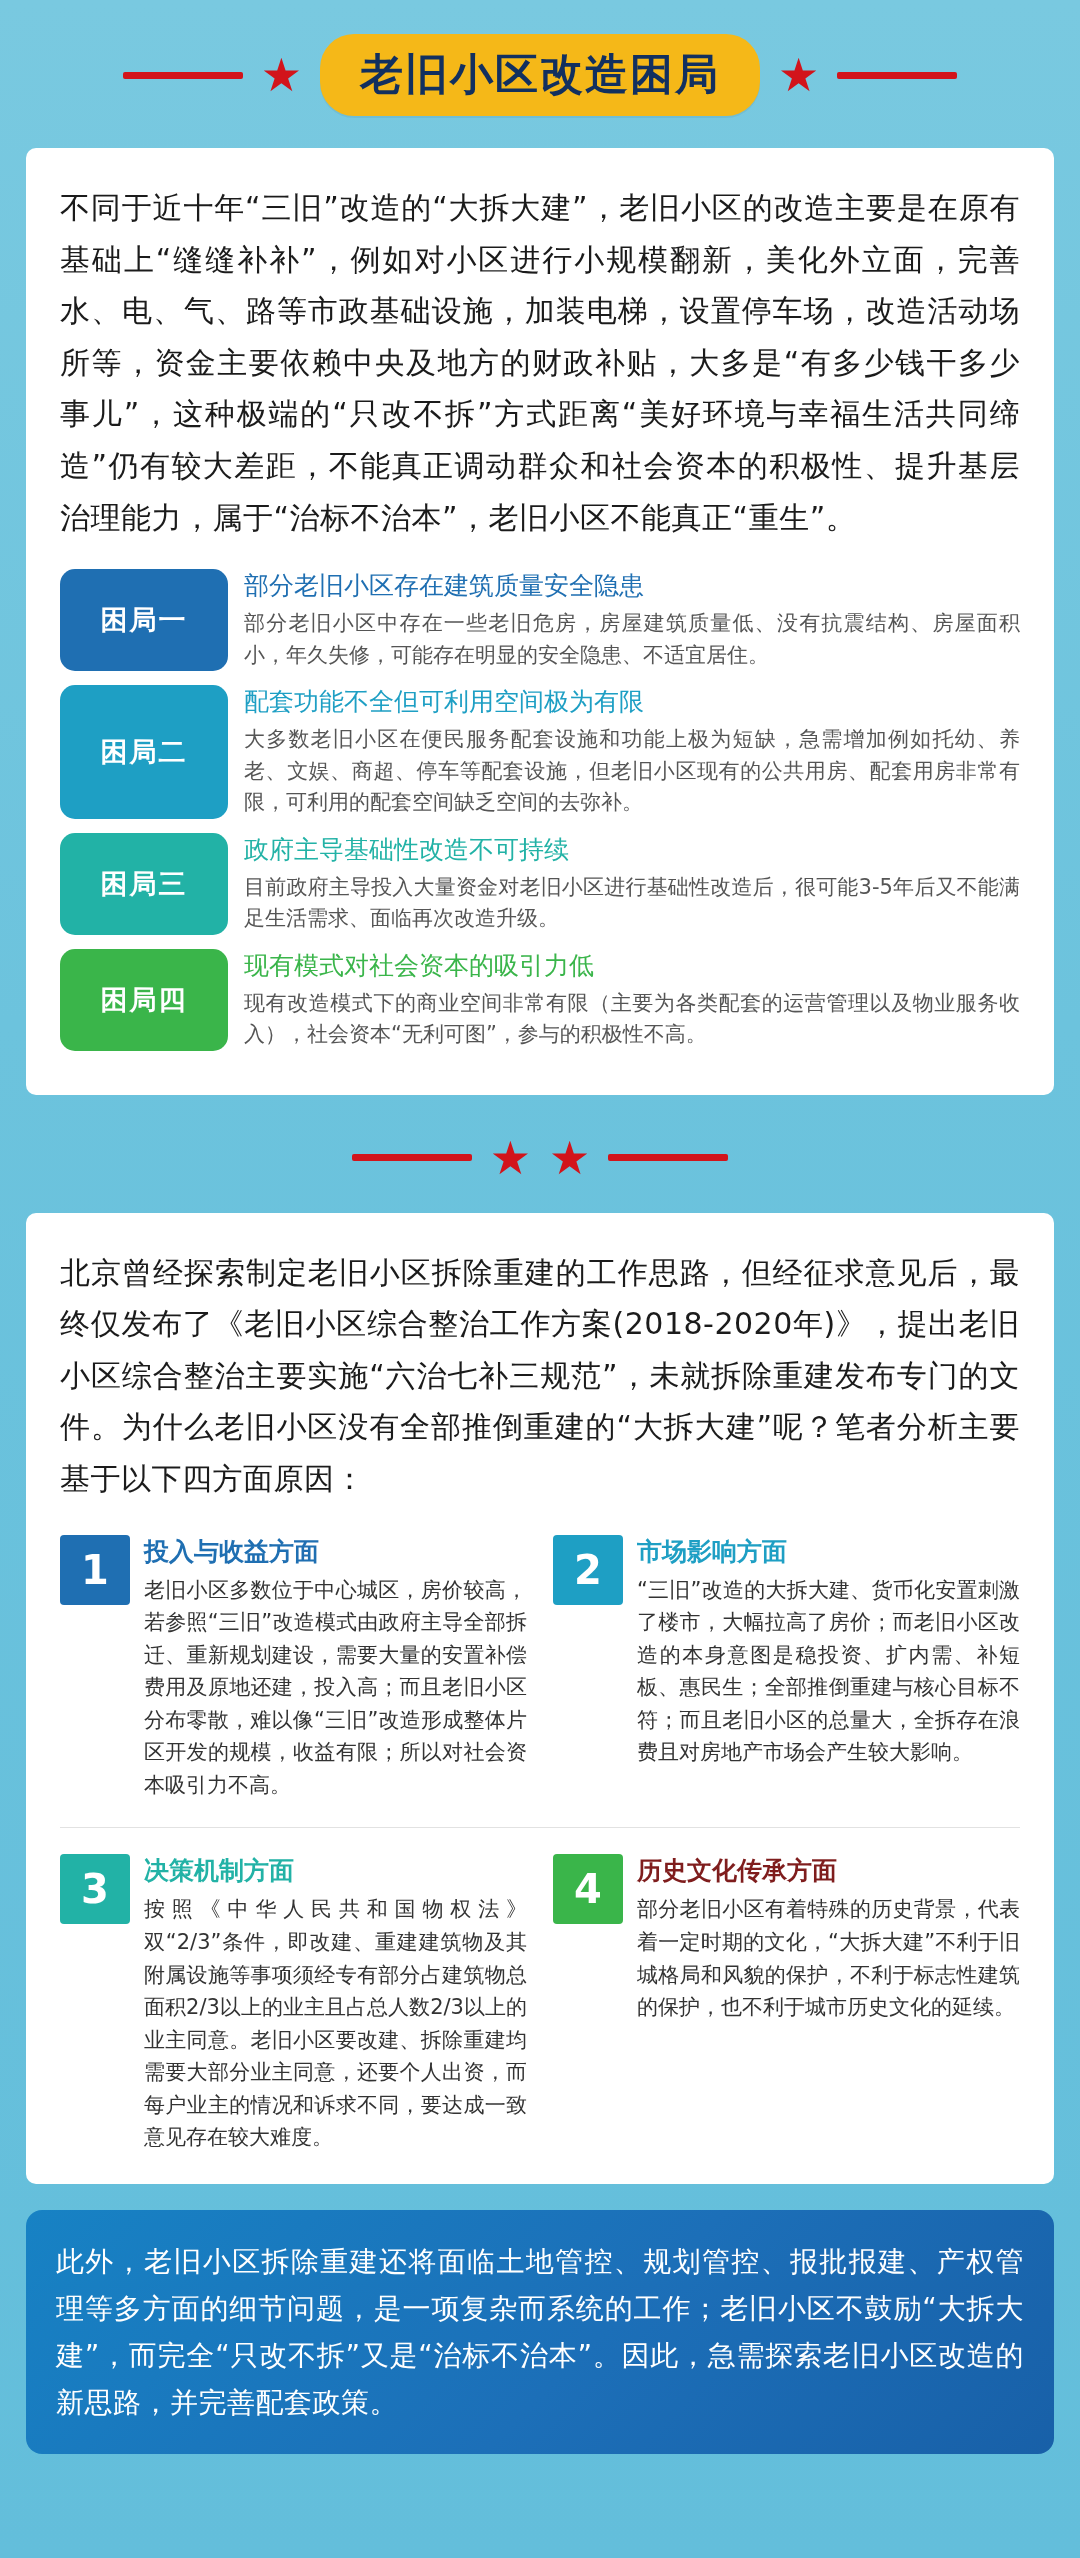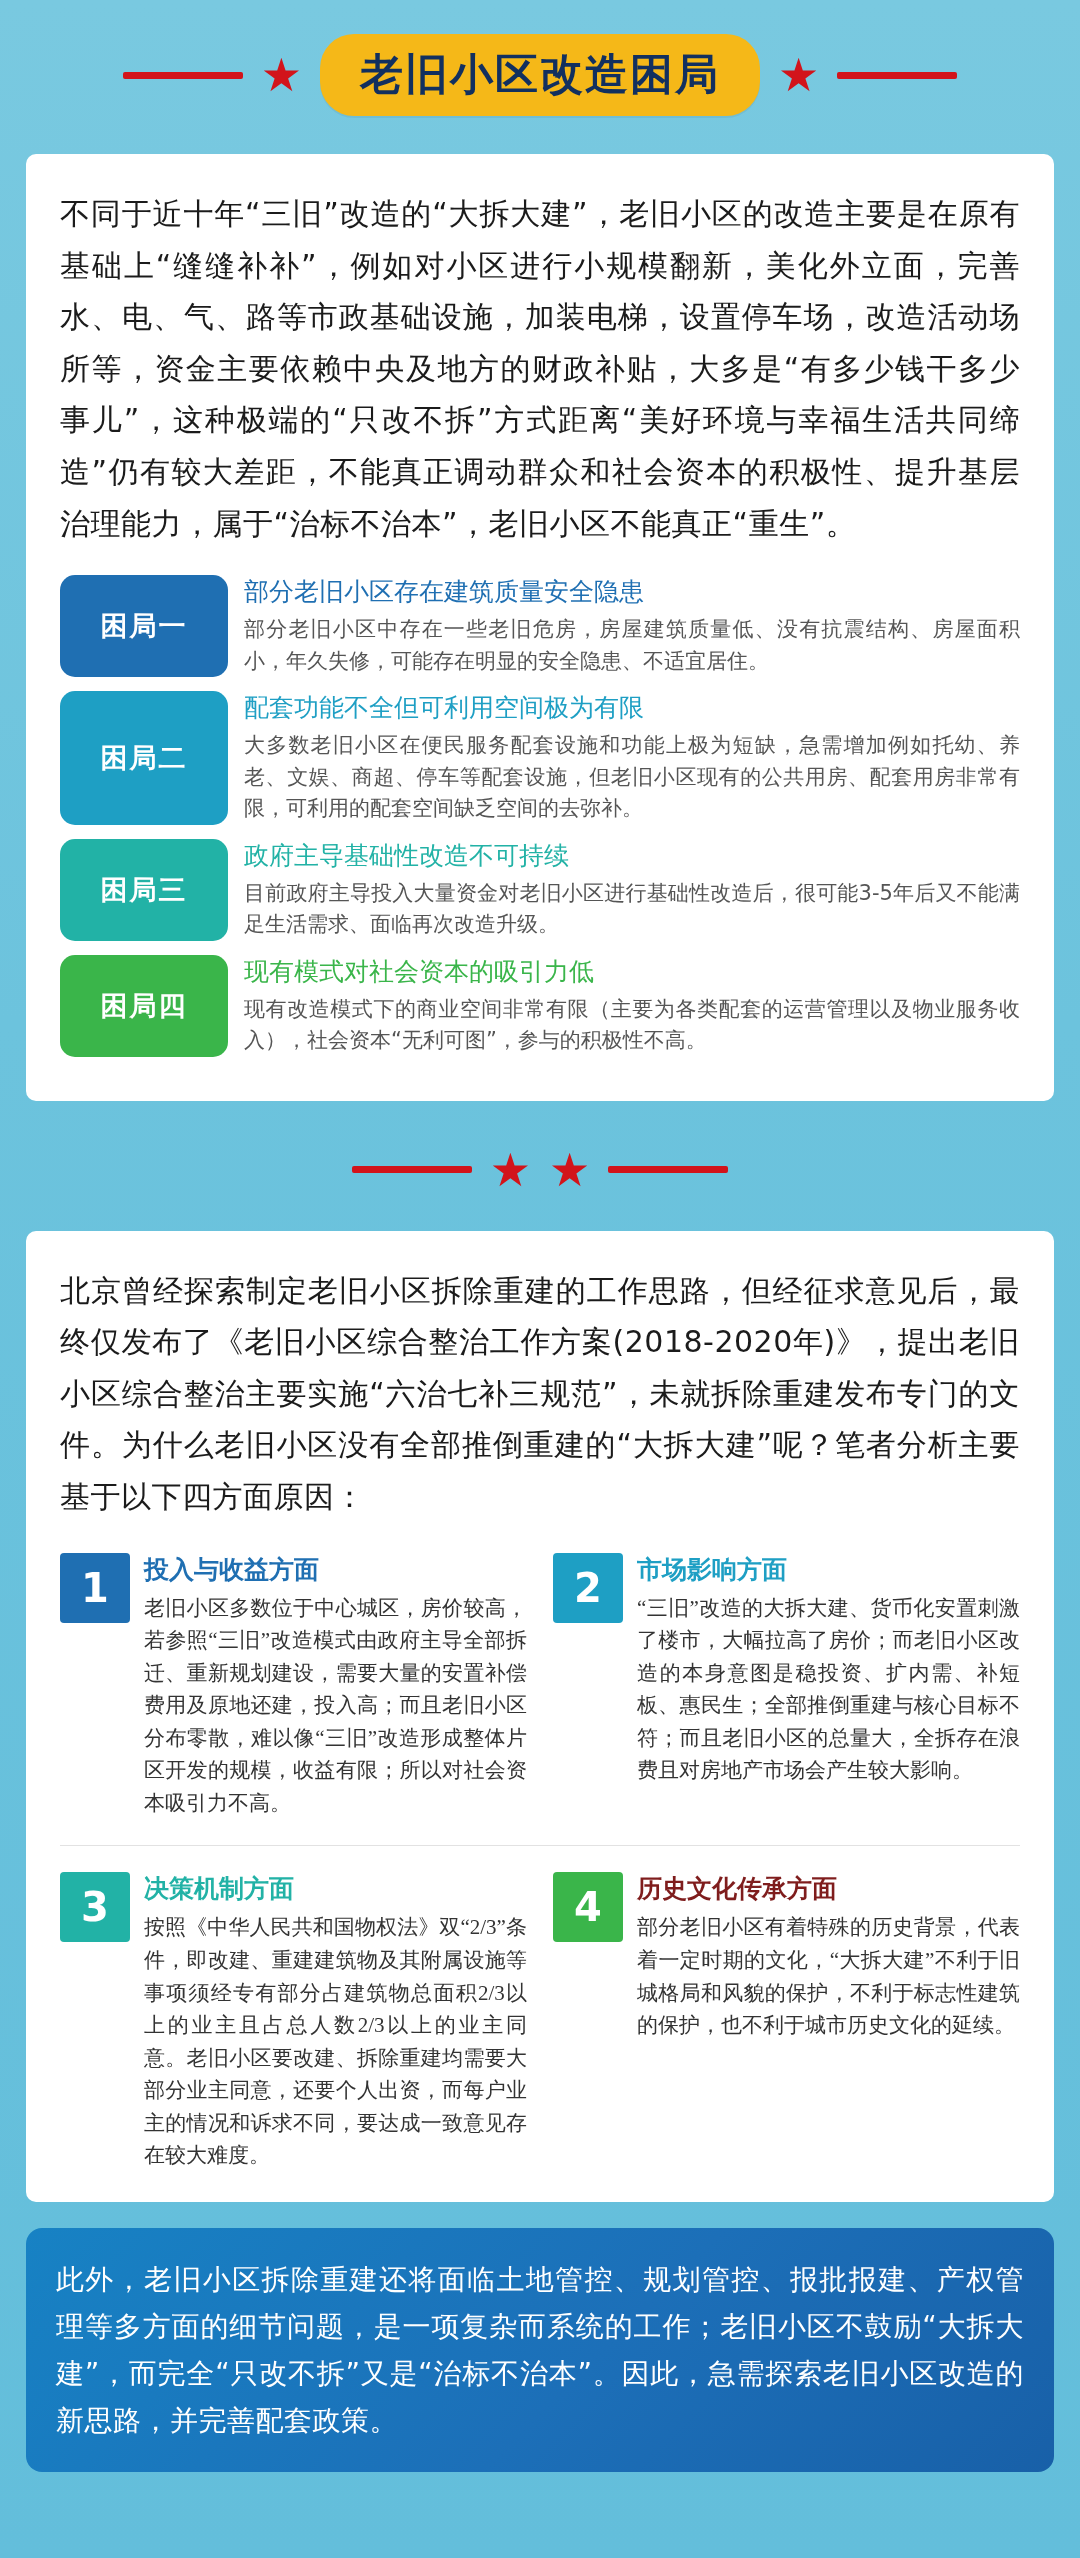--- a/index.html
+++ b/index.html
@@ -48,21 +48,21 @@
     font-size: 43px;
     font-weight: bold;
     color: #12305f;
     letter-spacing: 2px;
     white-space: nowrap;
   }
 
   
   .card {
     background: #ffffff;
-    margin: 12px 26px;
+    margin: 6px 26px;
     border-radius: 10px;
     padding: 34px 34px 30px 34px;
   }
   .para {
     font-size: 30px;
     line-height: 1.72;
     color: #1b1b1b;
     text-align: justify;
     letter-spacing: 0.5px;
   }
@@ -123,21 +123,20 @@
     color: #fff;
     font-size: 40px;
     font-weight: bold;
     display: flex;
     align-items: center;
     justify-content: center;
   }
   .reason-body {
     padding-left: 14px;
     flex: 1 1 auto;
-    font-family: Liberation Serif, serif;
   }
   .reason-title {
     font-size: 25px;
     font-weight: bold;
     margin-bottom: 6px;
   }
   .reason-text {
     font-size: 21px;
     line-height: 1.55;
     color: #333;

